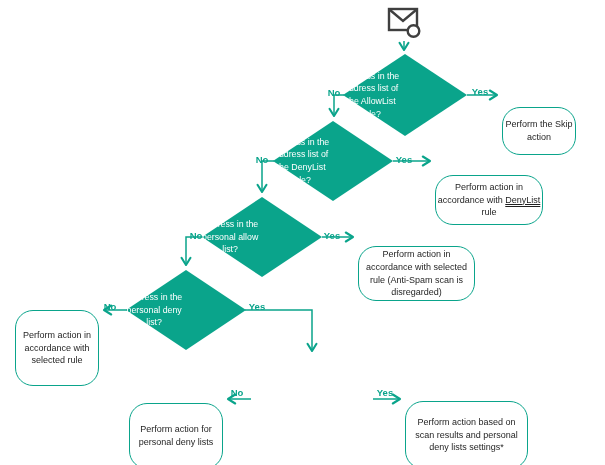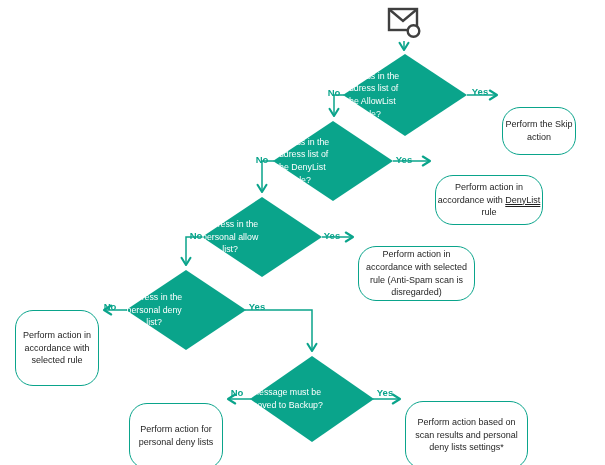--- a/index.html
+++ b/index.html
@@ -99,25 +99,20 @@
     <div class="diamond-text">Address in the
 personal allow
 list?</div>
   </div>
   <div class="diamond" style="left:126px;top:270px;width:120px;height:80px;">
     <div class="diamond-bg"></div>
     <div class="diamond-text">Address in the
 personal deny
 list?</div>
   </div>
-  <div class="diamond" style="left:250px;top:356px;width:124px;height:86px;">
-    <div class="diamond-bg"></div>
-    <div class="diamond-text">Message must be
-moved to Backup?</div>
-  </div>
 
   <div class="box" style="left:502px;top:69px;width:74px;height:48px;">
     <div class="box-text">Perform the Skip
 action</div>
   </div>
   <div class="box" style="left:435px;top:137px;width:108px;height:50px;">
     <div class="box-text"><span>Perform action in
 accordance with </span><span class="misspelled"><span class="und">DenyList</span></span><span>
 rule</span></div>
   </div>

